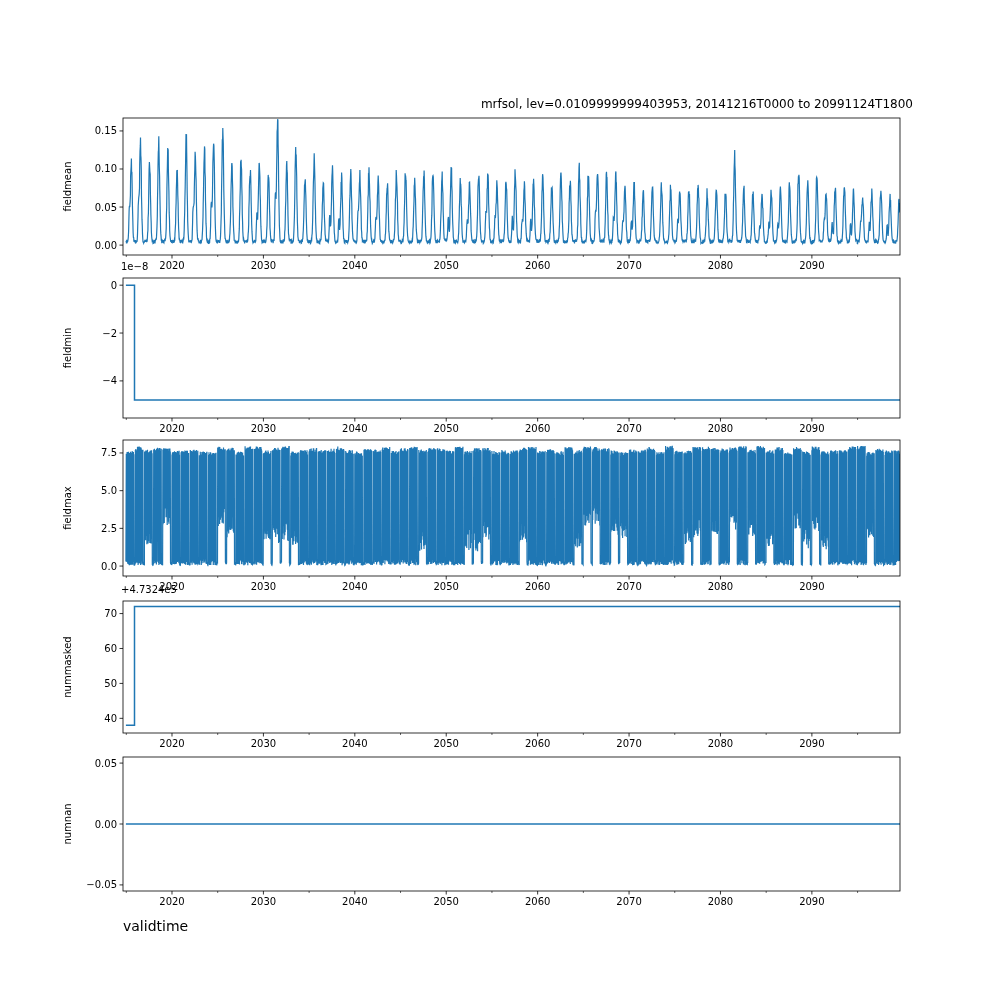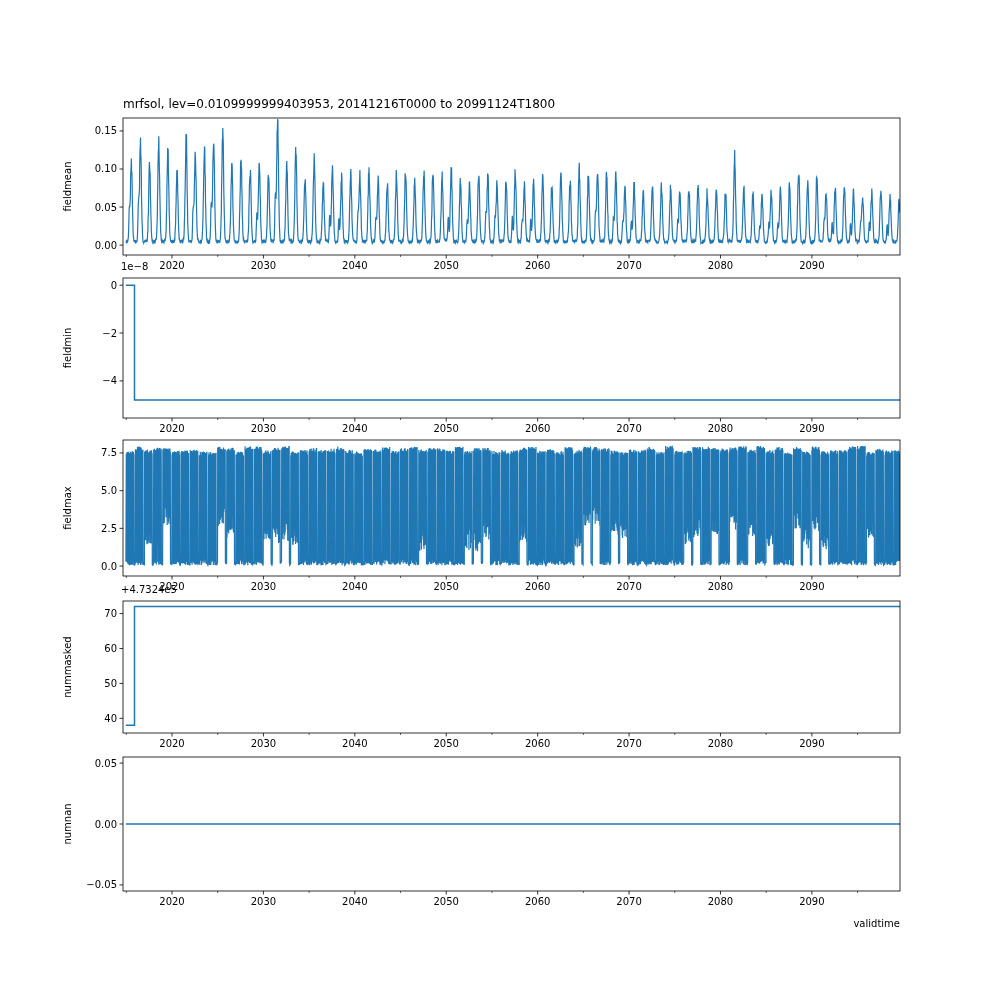--- a/index.html
+++ b/index.html
@@ -1,19 +1,19 @@
 <!DOCTYPE html>
 <html><head>
 <meta charset="utf-8">
 <style>
   html,body{margin:0;padding:0;background:#ffffff;}
   body{width:1000px;height:1000px;position:relative;font-family:"DejaVu Sans","Liberation Sans",sans-serif;}
   .figure{position:absolute;left:0;top:0;width:1000px;height:1000px;background:#ffffff;}
-  .fig-title{position:absolute;left:123px;top:97px;width:777px;text-align:left;font-size:12px;color:#000;}
-  .xlabel{position:absolute;left:123px;top:918px;width:777px;text-align:right;font-size:10px;color:#000;}
+  .fig-title{position:absolute;left:136px;top:97px;width:777px;text-align:right;font-size:12px;color:#000;}
+  .xlabel{position:absolute;left:123px;top:918px;width:777px;text-align:left;font-size:14px;color:#000;}
   svg{position:absolute;left:0;top:0;}
 </style>
 </head>
 <body>
 
 <div class="figure">
   <div class="fig-title">mrfsol, lev=0.0109999999403953, 20141216T0000 to 20991124T1800</div>
   <svg id="plots" width="1000" height="1000" viewBox="0 0 1000 1000">
       <g>
         <clipPath id="clip0">

